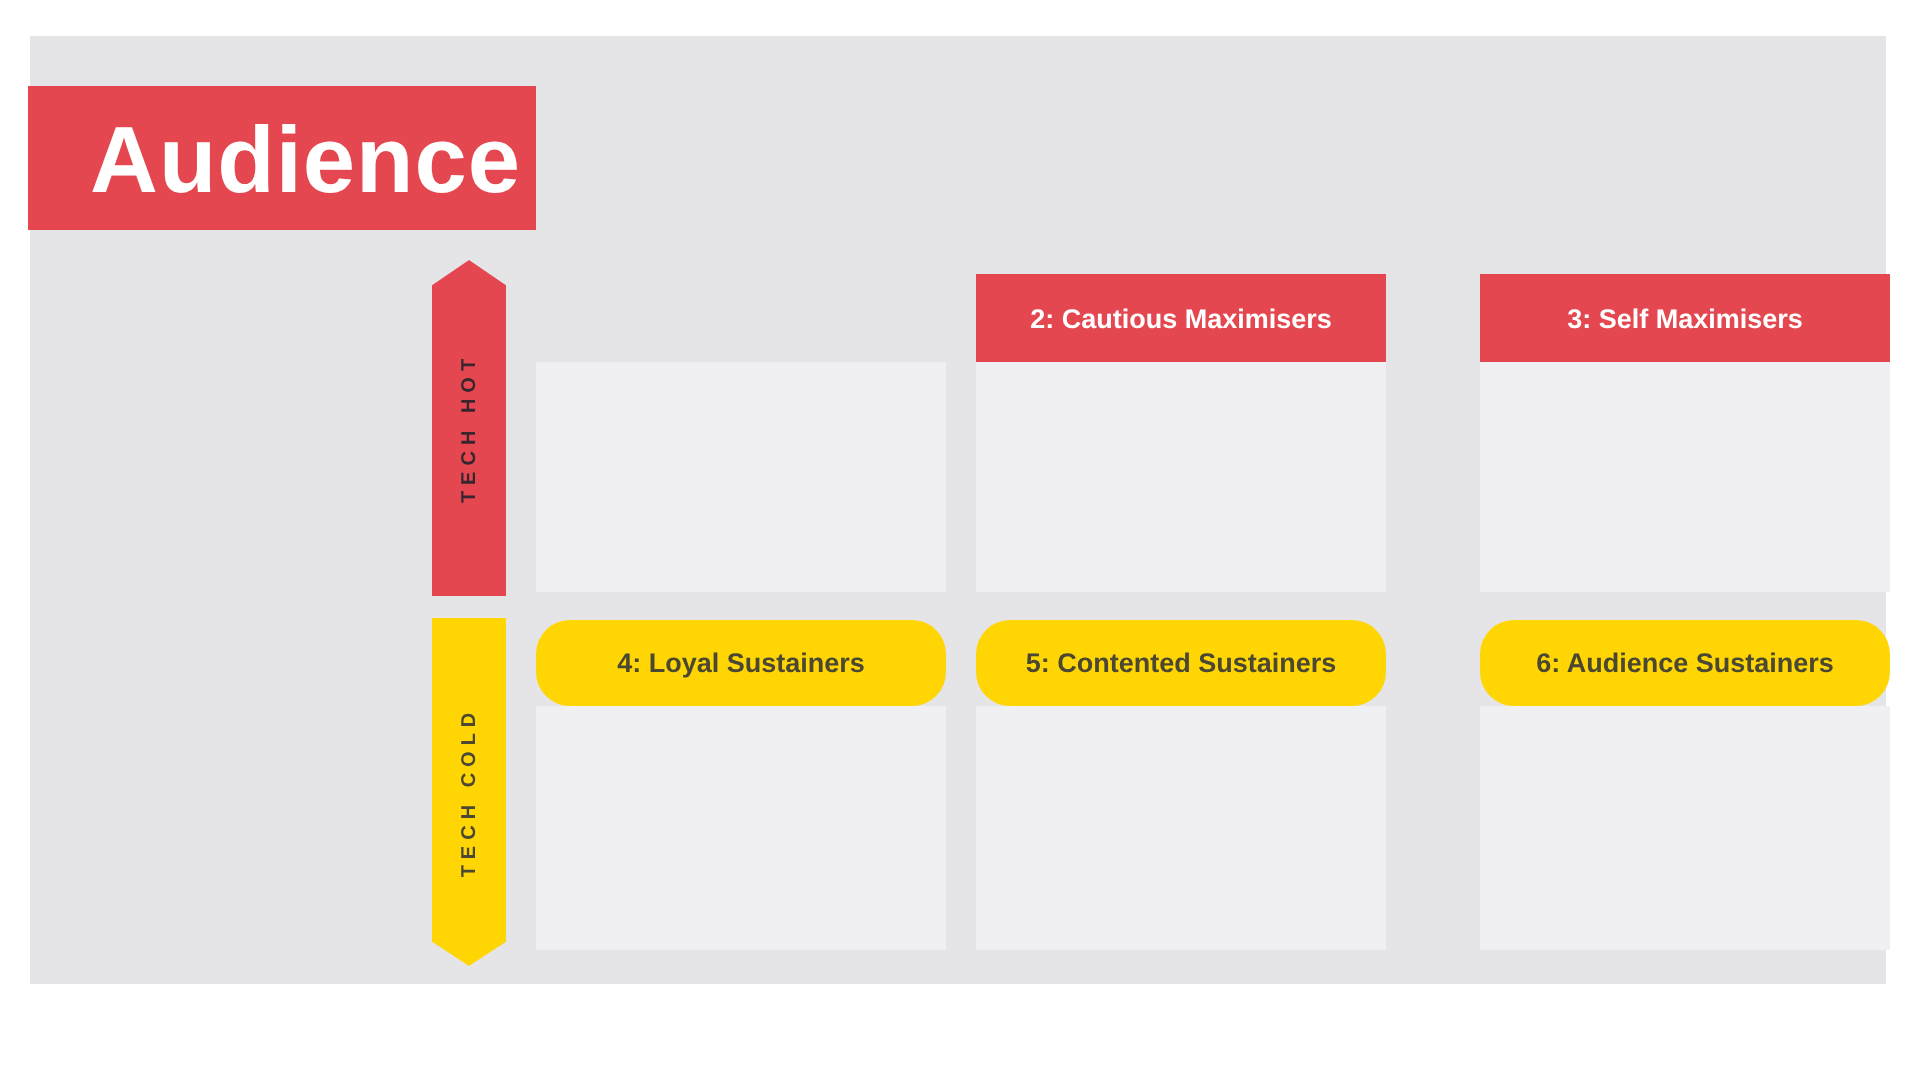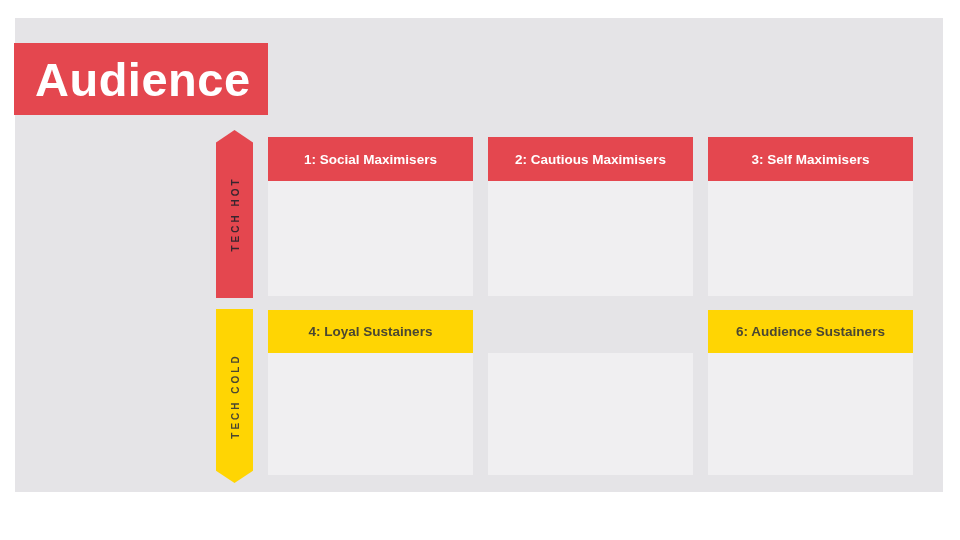--- a/index.html
+++ b/index.html
@@ -13,21 +13,21 @@
   .canvas-bg{
     position:absolute;
     left:15px;top:18px;width:928px;height:474px;
     background:var(--canvas,#E5E4E7);
   }
   .title-banner{
     position:absolute;
     left:14px;top:43px;width:254px;height:72px;
     background:var(--hot,#E4474F);
     display:flex;align-items:center;
-    padding-left:21px;box-sizing:border-box;
+    padding-left:31px;box-sizing:border-box;
   }
   .title-banner span{
     color:#ffffff;
     font-size:47px;
     font-weight:bold;
     letter-spacing:0.5px;
   }
   .axis-arrow{position:absolute;width:37px;}
   .axis-arrow.hot{
     left:216px;top:130px;height:168px;
@@ -55,66 +55,67 @@
   }
   .seg-header.hot{
     top:137px;height:44px;
     background:var(--hot,#E4474F);
     color:var(--header-text-on-hot,#FFFFFF);
   }
   .seg-header.cold{
     top:310px;height:43px;
     background:var(--cold,#FFD503);
     color:var(--header-text-on-cold,#4A4732);
+    border-radius:17px;
   }
   .seg-panel{
     position:absolute;width:205px;
     background:var(--panel,#F0EFF1);
   }
   .seg-panel.hot{top:181px;height:115px;}
   .seg-panel.cold{top:353px;height:122px;}
 
   .c1{left:268px;}
   .c2{left:488px;}
-  .c3{left:708px;justify-content:center;}
+  .c3{left:740px;justify-content:center;}
 </style>
 </head>
 <body>
 
 <div class="slide">
   <div class="canvas-bg"></div>
 
   <div class="title-banner">
     <span>Audience</span>
   </div>
 
   <div class="axis-arrow hot">
     <span class="axis-label">TECH HOT</span>
   </div>
   <div class="axis-arrow cold">
     <span class="axis-label">TECH COLD</span>
   </div>
 
-  <div class="seg-header hot c1">
-    <span>1: Social Maximisers</span>
-  </div>
   <div class="seg-header hot c2">
     <span>2: Cautious Maximisers</span>
   </div>
   <div class="seg-header hot c3">
     <span>3: Self Maximisers</span>
   </div>
 
   <div class="seg-panel hot c1"></div>
   <div class="seg-panel hot c2"></div>
   <div class="seg-panel hot c3"></div>
 
   <div class="seg-header cold c1">
     <span>4: Loyal Sustainers</span>
   </div>
+  <div class="seg-header cold c2">
+    <span>5: Contented Sustainers</span>
+  </div>
   <div class="seg-header cold c3">
     <span>6: Audience Sustainers</span>
   </div>
 
   <div class="seg-panel cold c1"></div>
   <div class="seg-panel cold c2"></div>
   <div class="seg-panel cold c3"></div>
 </div>
 
 </body></html>

